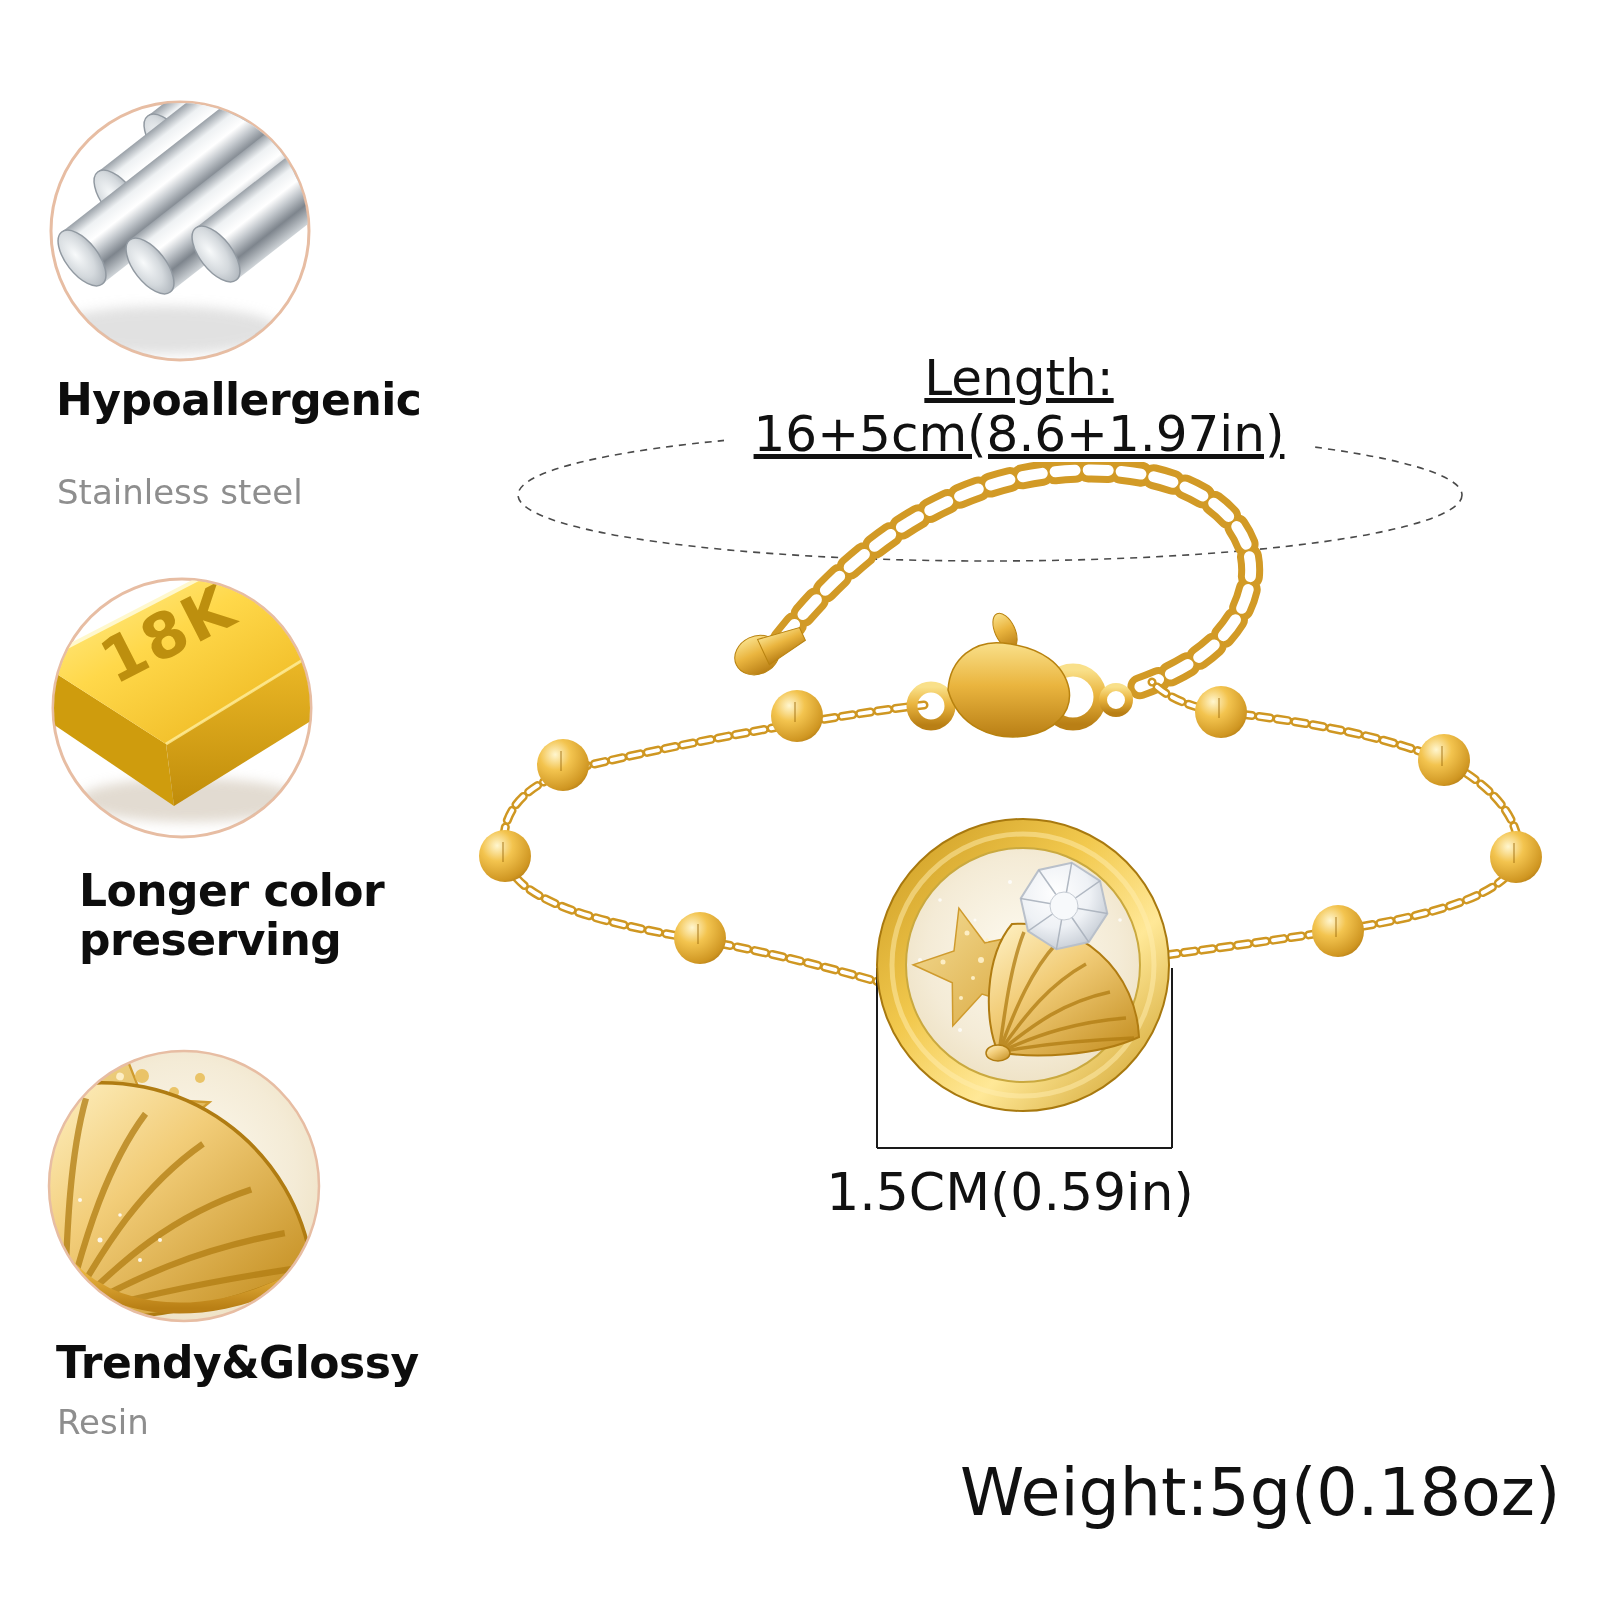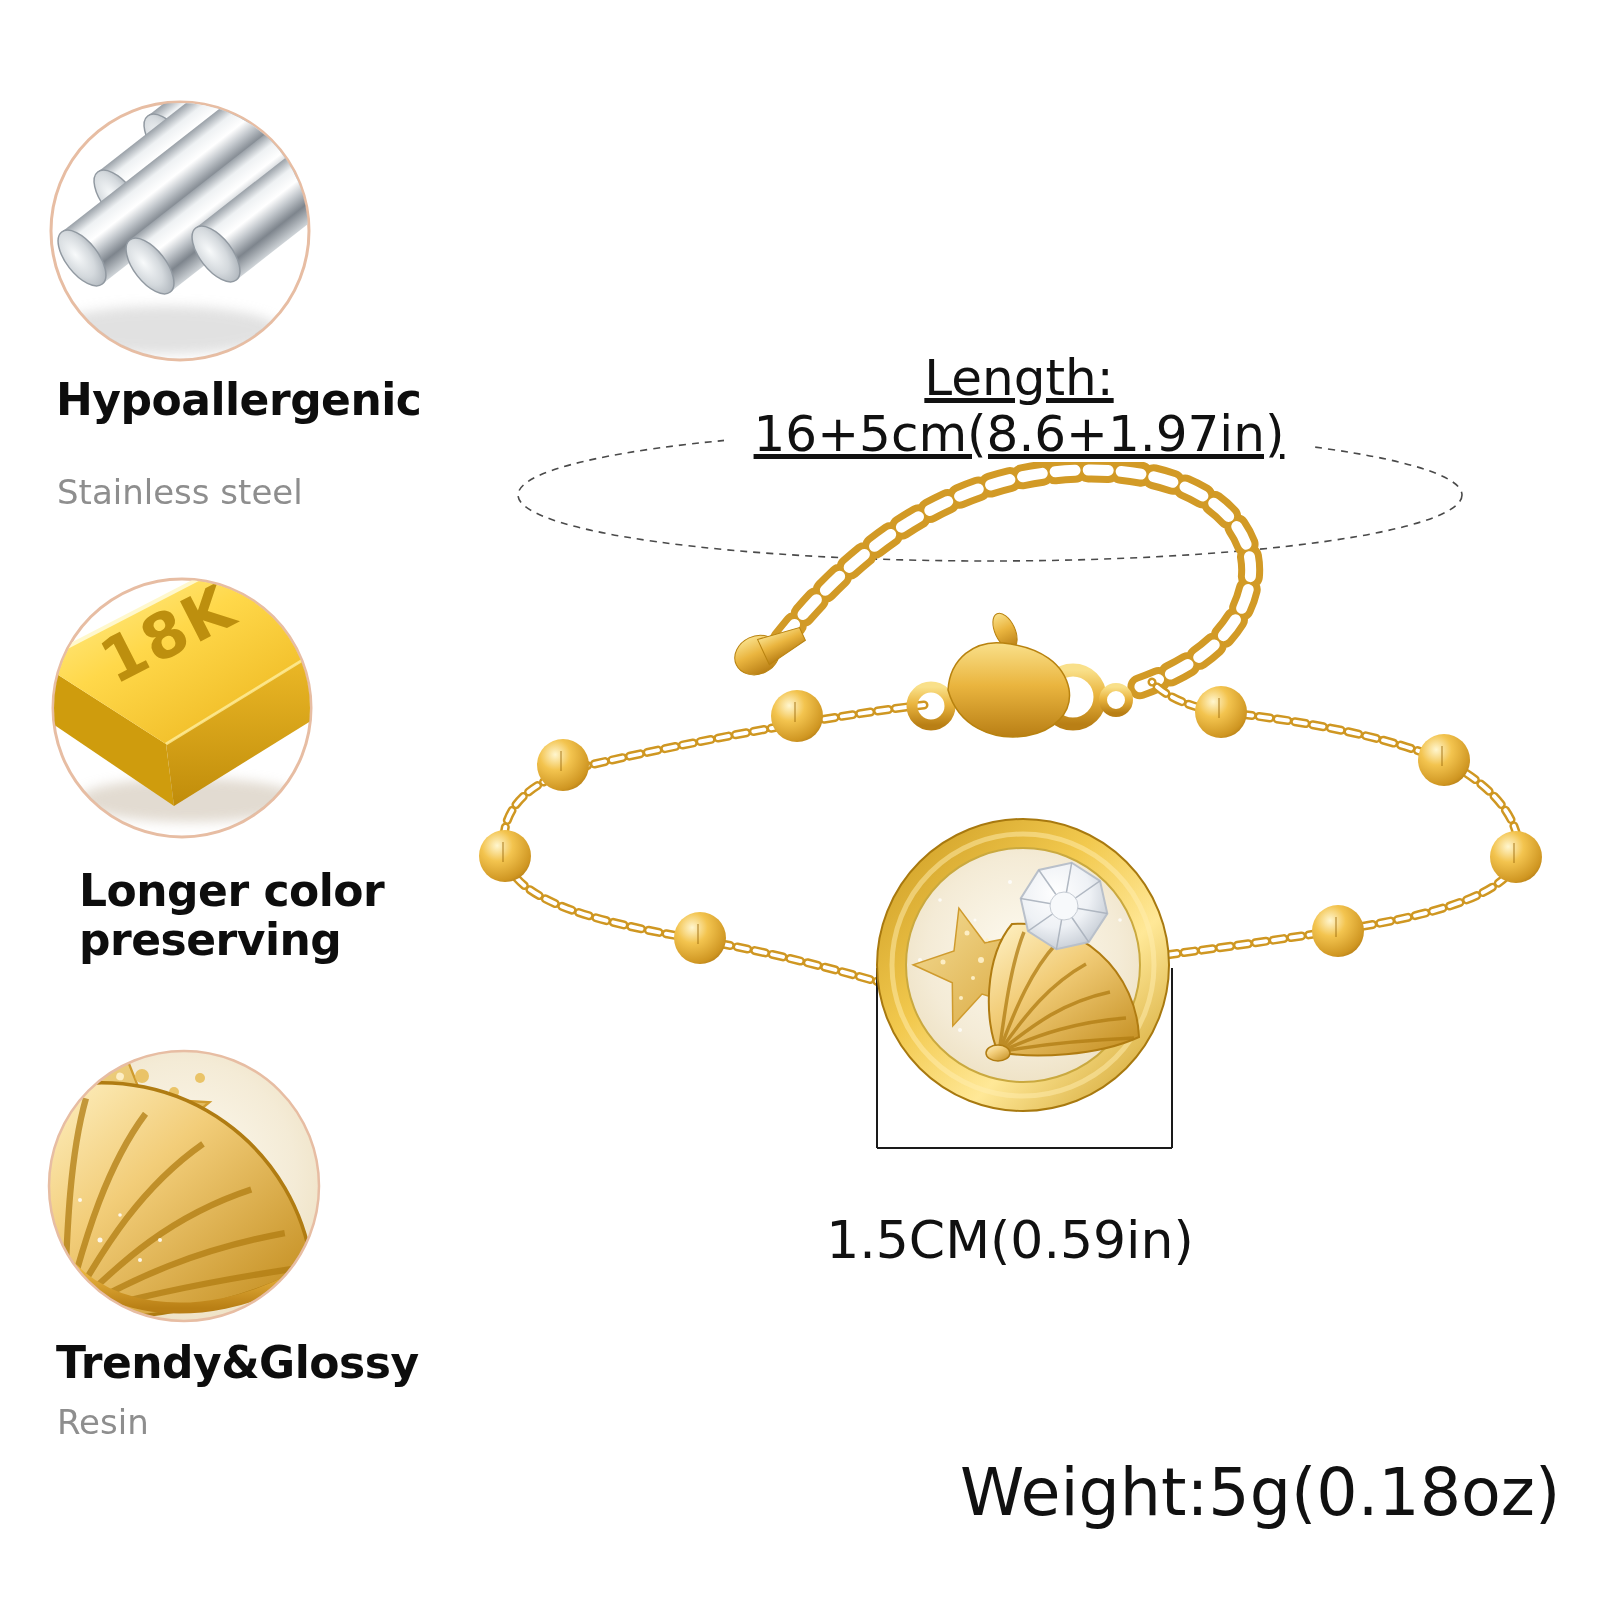--- a/index.html
+++ b/index.html
@@ -309,17 +309,17 @@
 <div class="txt f-title" style="left:56px;top:866px;width:340px;margin-left:23px;">Longer color preserving</div>
 
 <div class="txt f-sub" style="left:57px;top:1402px;width:420px;">Resin</div>
 <div class="txt f-title" style="left:56px;top:1338px;width:420px;">Trendy&amp;Glossy</div>
 
 <div class="txt note" style="left:724px;top:350px;width:590px;text-decoration:underline;">
   <div>Length:</div>
   <div>16+5cm(8.6+1.97in)</div>
 </div>
 
-<div class="txt measure" style="left:800px;top:1162px;width:420px;margin-top:48px;">1.5CM(0.59in)</div>
+<div class="txt measure" style="left:800px;top:1162px;width:420px;">1.5CM(0.59in)</div>
 
 <div class="txt weight" style="left:960px;top:1455px;width:600px;">Weight:5g(0.18oz)</div>
 
 </div>
 
 </body></html>

